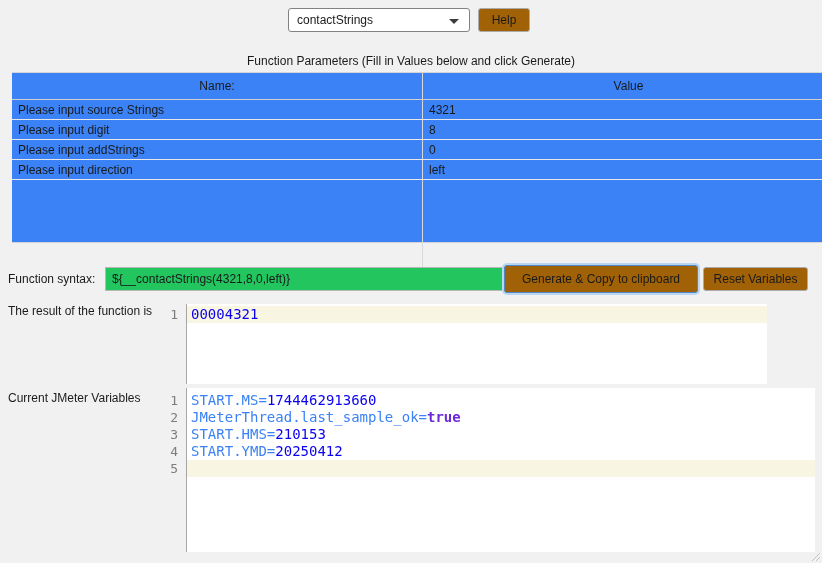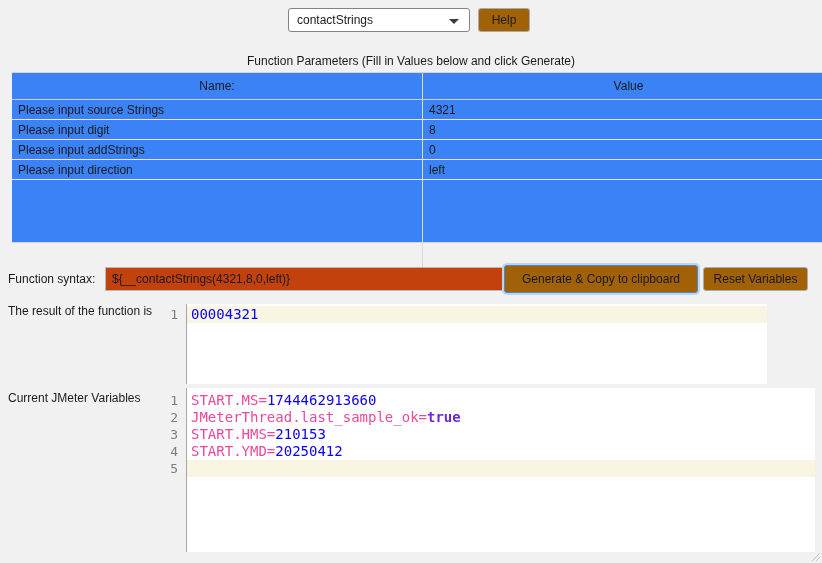--- a/index.html
+++ b/index.html
@@ -47,21 +47,21 @@
   .param-row .cell { display:flex; align-items:center; padding-left:6px; }
   .cell.c1 { width:411px; border-right:1px solid #d9d9d9; }
   .cell.c2 { width:411px; }
   .table-filler { display:flex; height:103px; }
   .filler-left { width:411px; border-right:1px solid #d9d9d9; }
 
   
   .syntax-label { left:8px; top:266px; height:26px; display:flex; align-items:center; }
   .syntax-field {
     left:105px; top:267px; width:402px; height:24px;
-    background:#c2410c; border:1px solid #b7b7b7; border-radius:0;
+    background:#22c55e; border:1px solid #b7b7b7; border-radius:0;
     font-family:"Liberation Sans", sans-serif; font-size:12px; color:#1a1a1a;
     padding-left:6px;
   }
   .generate-btn {
     left:504px; top:265px; width:194px; height:28px;
     border:1px solid #4f87c7; box-shadow:0 0 0 2px #b9d7f2; border-radius:3px;
   }
   .reset-btn { left:703px; top:267px; width:105px; height:24px; }
 
   
@@ -79,21 +79,21 @@
     font-family:"DejaVu Sans Mono", monospace; font-size:14px;
   }
   .result-gutter { left:152px; top:304px; width:34px; height:80px; padding-top:2px; }
   .result-editor { left:186px; top:304px; width:581px; height:80px; padding-top:2px; }
   .vars-gutter { left:152px; top:388px; width:34px; height:164px; padding-top:4px; }
   .vars-editor { left:186px; top:388px; width:629px; height:164px; padding-top:4px; }
   .ln { height:17px; line-height:17px; }
   .code-line { height:17px; line-height:17px; white-space:pre; padding-left:4px; }
   .code-line.hl { background:#f8f6e2; }
   .tok-val { color:#0b00f0; }
-  .tok-key { color:#ec4899; }
+  .tok-key { color:#3b82f6; }
   .tok-kw { color:#6d28d9; font-weight:bold; }
 
   
   .grip {
     right:2px; bottom:2px; width:11px; height:11px;
     background:
       linear-gradient(135deg, transparent 0 62%, #c2c2c2 62% 68%, transparent 68% 78%, #c2c2c2 78% 84%, transparent 84%);
   }
 </style>
 </head>

